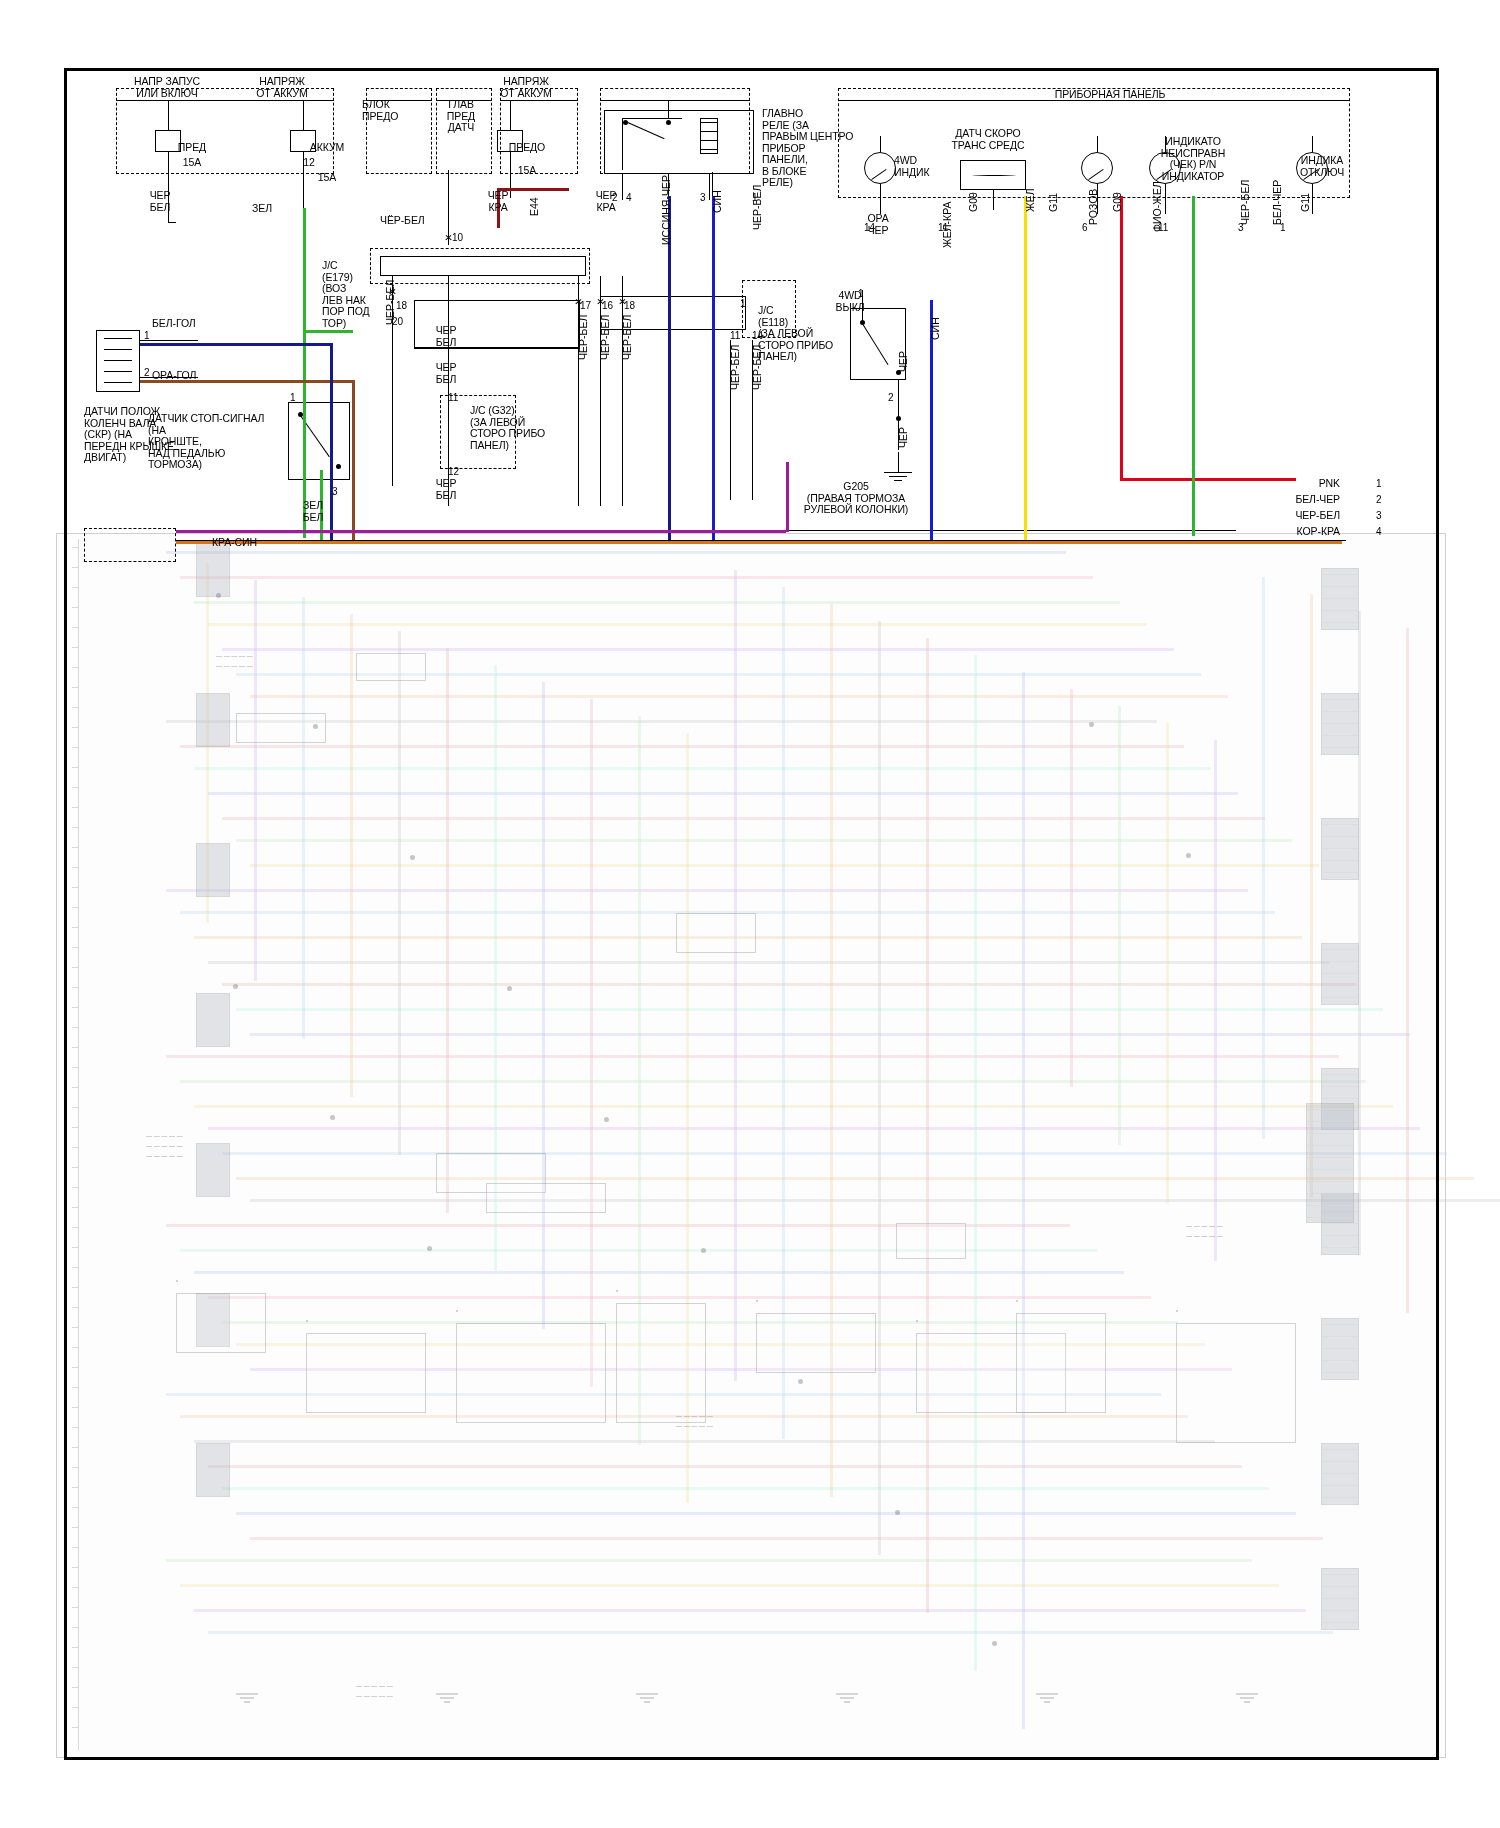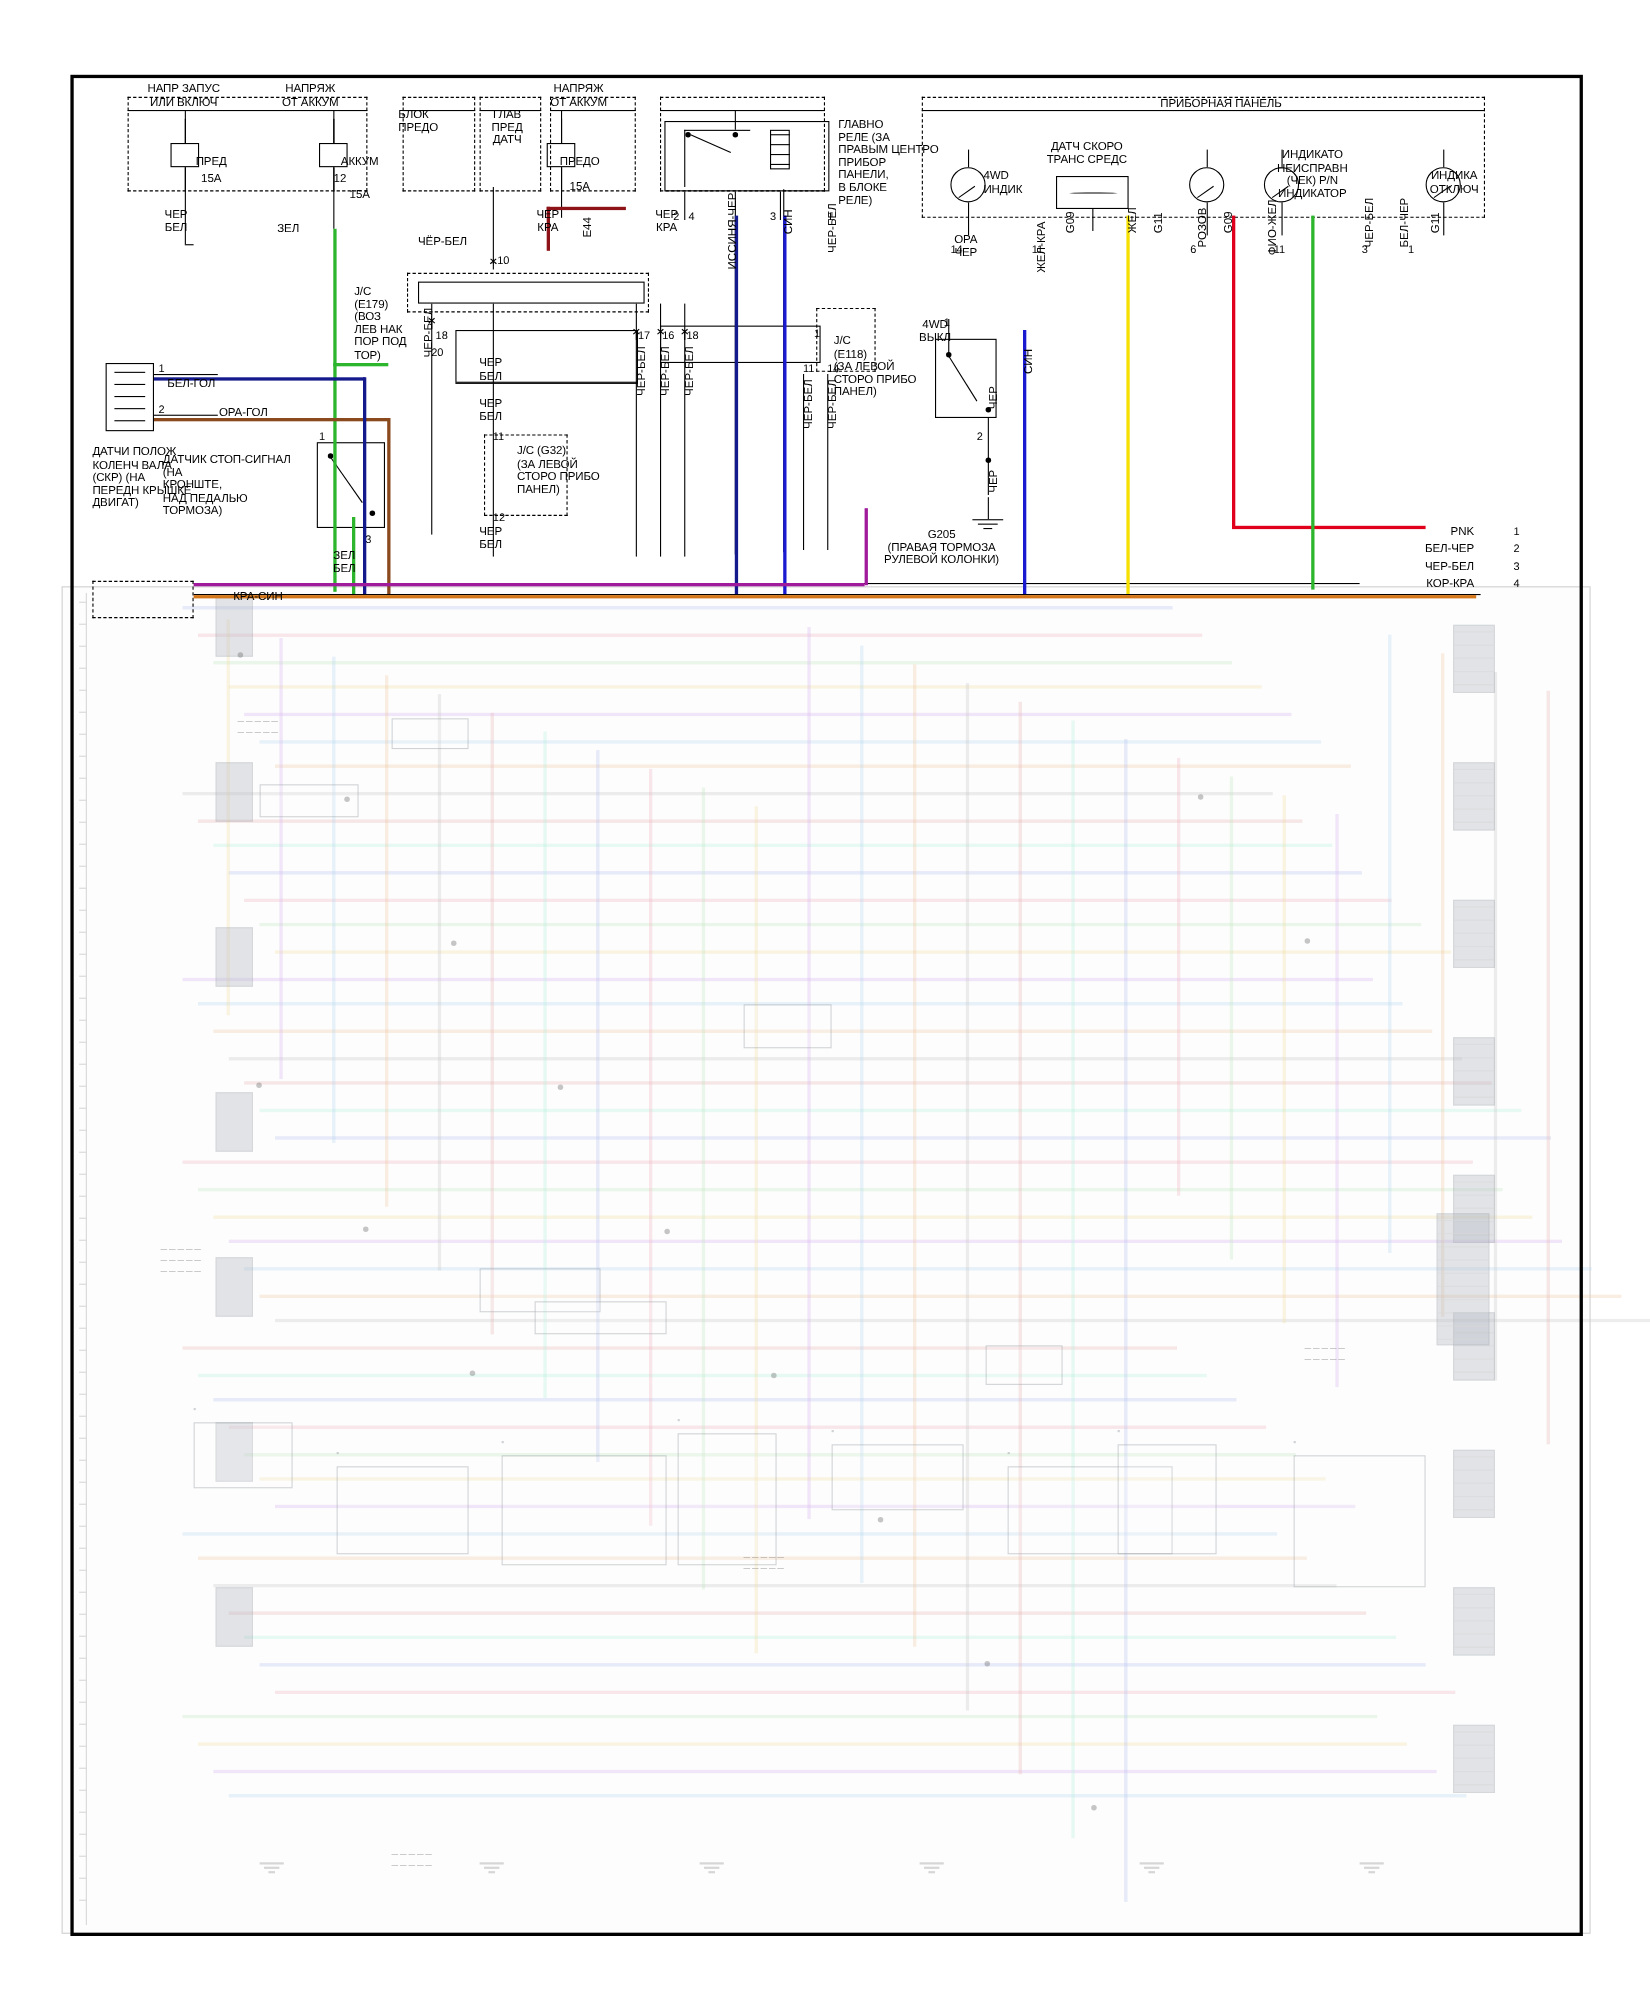--- a/index.html
+++ b/index.html
@@ -549,22 +549,22 @@
   <div class="vtxt" style="left:1088px;top:225px;">РОЗОВ</div>
   <div class="vtxt" style="left:1112px;top:212px;">G09</div>
   <div class="vtxt" style="left:1152px;top:232px;">ФИО-ЖЕЛ</div>
   <div class="vtxt" style="left:1240px;top:225px;">ЧЕР-БЕЛ</div>
   <div class="vtxt" style="left:1272px;top:225px;">БЕЛ-ЧЕР</div>
   <div class="vtxt" style="left:1300px;top:212px;">G11</div>
   <div class="vtxt" style="left:930px;top:340px;">СИН</div>
   <div class="vtxt" style="left:898px;top:372px;">ЧЕР</div>
   <div class="vtxt" style="left:898px;top:448px;">ЧЕР</div>
 
-  <div class="txt" style="left:152px;top:344px;">БЕЛ-ГОЛ</div>
-  <div class="txt" style="left:152px;top:370px;margin-left:47px;">ОРА-ГОЛ</div>
+  <div class="txt" style="left:152px;top:318px;">БЕЛ-ГОЛ</div>
+  <div class="txt" style="left:152px;top:370px;">ОРА-ГОЛ</div>
   <div class="txt c" style="left:296px;top:500px;width:34px;">ЗЕЛ
 БЕЛ</div>
   <div class="txt" style="left:212px;top:537px;">КРА-СИН</div>
 
   <div class="txt" style="left:84px;top:406px;width:90px;">ДАТЧИ ПОЛОЖ
 КОЛЕНЧ ВАЛА
 (СКР) (НА
 ПЕРЕДН КРЫШКЕ
 ДВИГАТ)</div>
   <div class="txt" style="left:148px;top:413px;width:110px;">ДАТЧИК СТОП-СИГНАЛ

